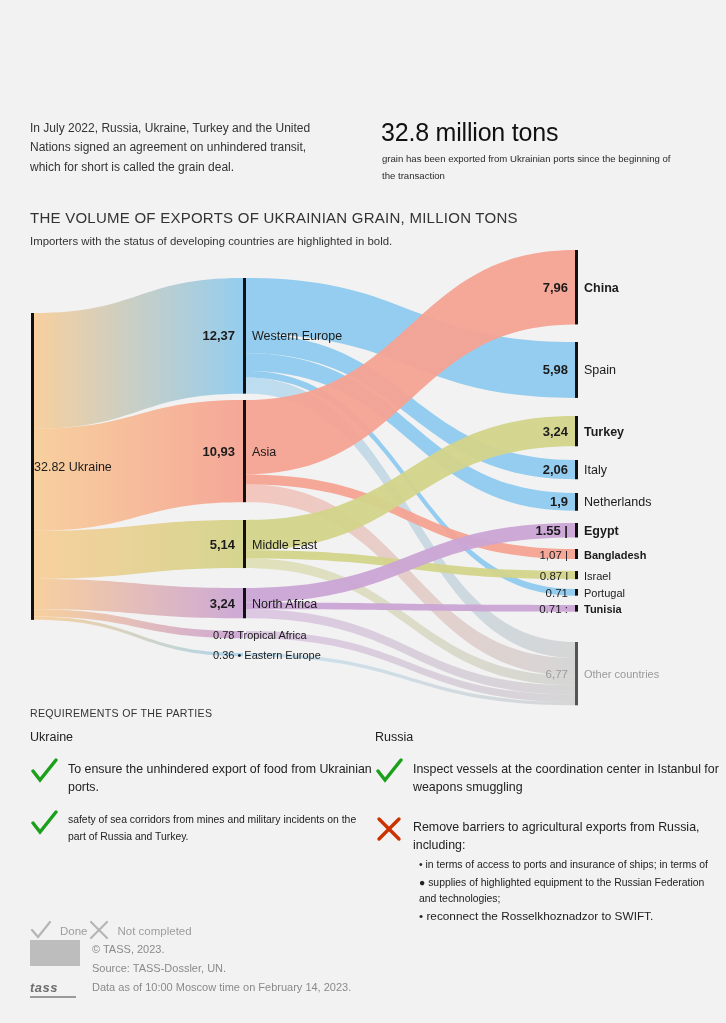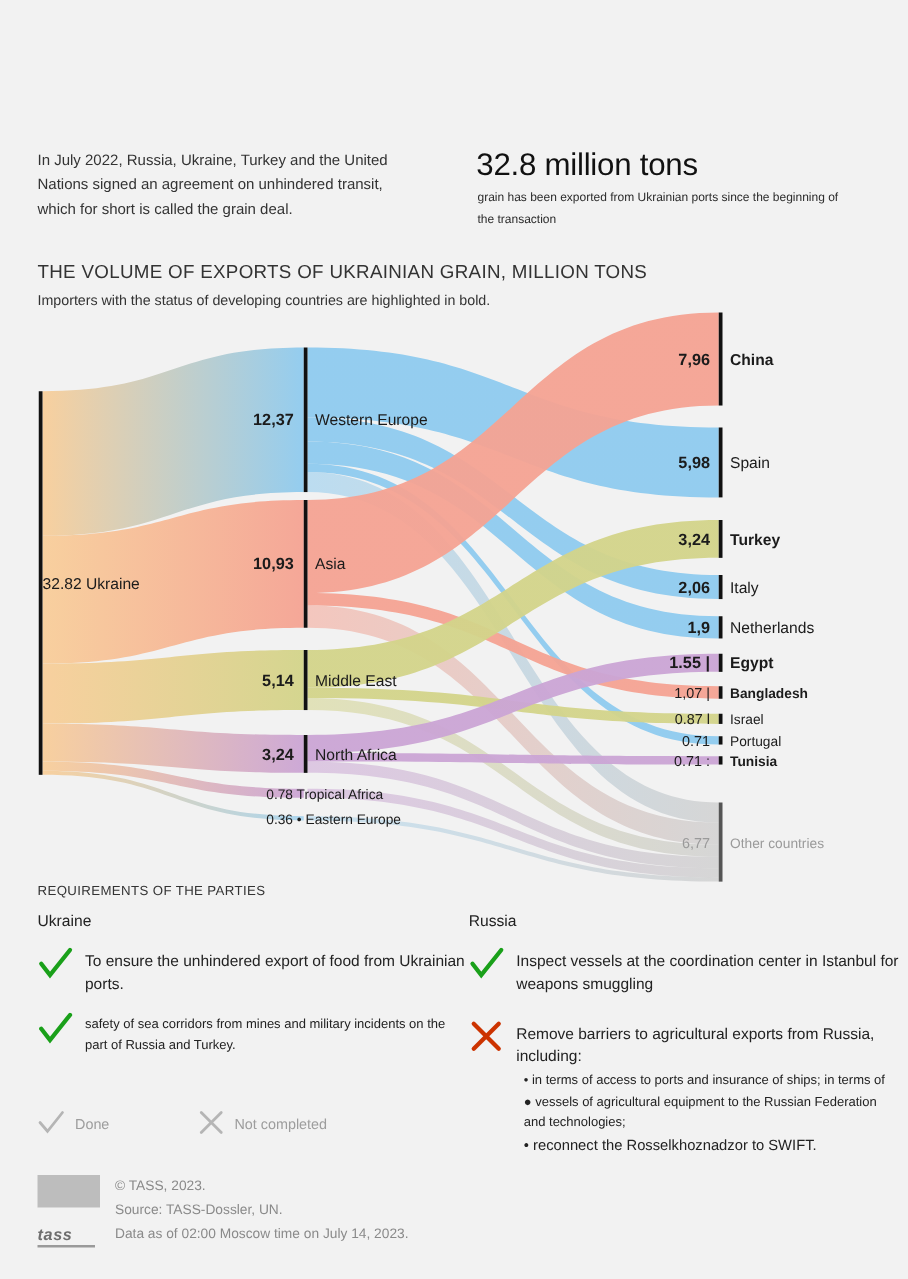--- a/index.html
+++ b/index.html
@@ -63,21 +63,21 @@
   .col-ru { position:absolute; left:375px; top:730px; width:345px; }
   .party { font-size:12.5px; color:#222; margin-bottom:16px; }
   .req-item { position:relative; padding-left:38px; margin-bottom:16px; }
   .mark { position:absolute; left:0; top:-2px; width:30px; height:26px; }
   .req-strong { font-size:12.4px; line-height:1.46; color:#222; }
   .req-small  { font-size:10.4px; line-height:1.62; color:#222; }
   .bullets { margin:3px 0 0 6px; padding:0; list-style:none; }
   .bullets li { font-size:10.4px; line-height:1.55; color:#222; margin-bottom:1px; }
   .bullets li.b-lg { font-size:11.8px; line-height:1.45; }
 
-  .legend { position:absolute; left:30px; top:888px; display:flex; gap:70px; align-items:center; }
+  .legend { position:absolute; left:30px; top:920px; display:flex; align-items:center; }
   .legend-item { display:flex; align-items:center; gap:8px; font-size:11.5px; color:#9d9d9d; }
 
   
   .footer { position:absolute; left:30px; top:940px; display:flex; gap:12px; }
   .tass-logo { width:50px; }
   .tass-box { width:50px; height:26px; background:#bdbdbd; }
   .tass-word { font-size:13px; font-weight:700; font-style:italic; color:#6e6e6e; letter-spacing:0.5px; margin-top:14px; }
   .tass-rule { width:46px; height:2px; background:#9a9a9a; margin-top:1px; }
   .credits { font-size:11px; line-height:1.72; color:#8a8a8a; }
 </style>
@@ -298,21 +298,21 @@
     <div class="req-item" style="margin-top:22px;">
       <span class="mark">
         <svg width="30" height="26" viewBox="0 0 30 26">
           <path d="M4 3 L24 23" fill="none" stroke="#cc3300" stroke-width="3.4" stroke-linecap="round"></path>
           <path d="M24 3 L4 23" fill="none" stroke="#cc3300" stroke-width="3.4" stroke-linecap="round"></path>
         </svg>
       </span>
       <div class="req-strong">Remove barriers to agricultural exports from Russia, including:</div>
       <ul class="bullets">
         <li>• <span>in terms of access to ports and insurance of ships; in terms of</span></li>
-        <li>● <span>vessels of agricultural equipment to the Russian Federation and technologies;</span></li>
+        <li>● <span>supplies of highlighted equipment to the Russian Federation and technologies;</span></li>
         <li class="b-lg">• <span>reconnect the Rosselkhoznadzor to SWIFT.</span></li>
       </ul>
     </div>
   </div>
 
   <div class="legend">
     <div class="legend-item">
       <span>
         <svg width="22" height="20" viewBox="0 0 22 20">
             <path d="M2 10 L8 17 L20 2" fill="none" stroke="#b5b5b5" stroke-width="2.2" stroke-linecap="round"></path>
@@ -333,17 +333,17 @@
 
   <div class="footer">
     <div class="tass-logo">
       <div class="tass-box"></div>
       <div class="tass-word">tass</div>
       <div class="tass-rule"></div>
     </div>
     <div class="credits">
       <div>© TASS, 2023.</div>
       <div>Source: TASS-Dossler, UN.</div>
-      <div>Data as of 02:00 Moscow time on July 14, 2023.</div>
+      <div>Data as of 10:00 Moscow time on February 14, 2023.</div>
     </div>
   </div>
 
 </div>
 
 </body></html>

